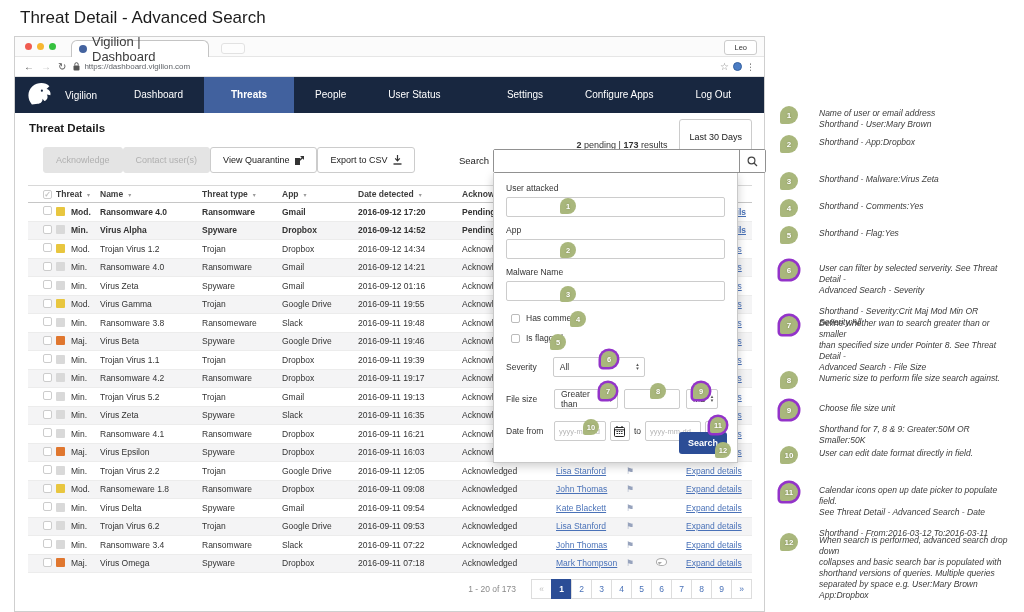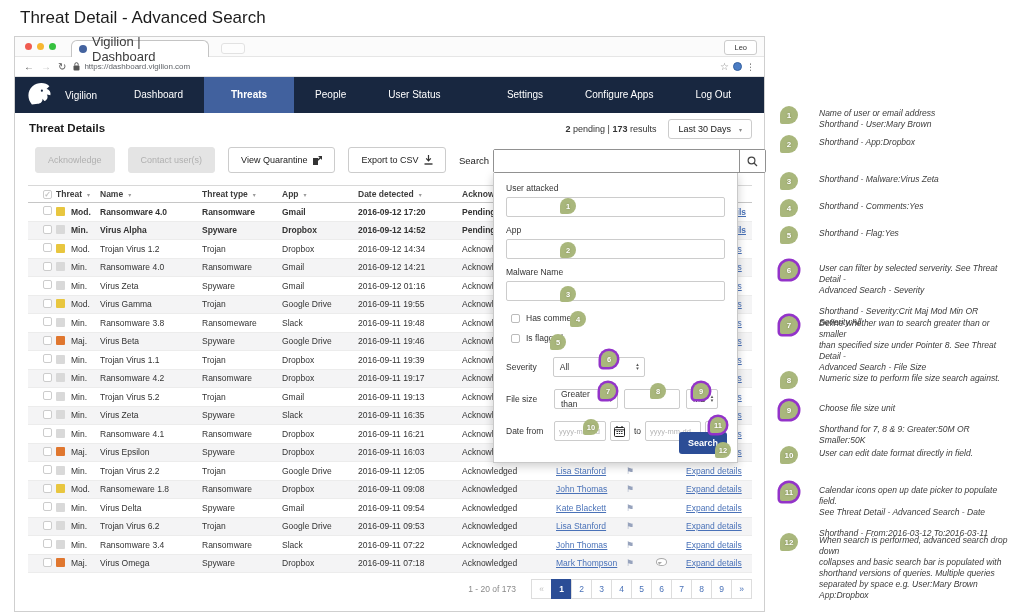--- a/index.html
+++ b/index.html
@@ -38,24 +38,24 @@
   .nav-item.active { background:#41619e; font-weight:700; padding:0 27px; }
   .nav-item.push { margin-left:auto; }
   .nav-item:last-child { margin-right:12px;text-align:center; }
 
   
   .content { position:absolute; left:0; top:76px; right:0; bottom:0; background:#fff; }
   .heading { position:absolute; left:14px; top:9px; font-size:11.5px; font-weight:600; color:#1a1a1a; }
   .meta { position:absolute; right:12px; top:6px; display:flex; align-items:center; gap:12px; font-size:9px; color:#333; }
   .meta .b { font-weight:700; }
   .datefilter { display:flex; align-items:center; gap:8px; border:1px solid #ccc; border-radius:3px; background:#fff;
-                padding:4px 9px; font-size:9px; color:#222; cursor:pointer; }
+                padding:12px 9px; font-size:9px; color:#222; cursor:pointer;flex-direction:column; }
   .datefilter .caret { font-size:6px; color:#888; }
 
-  .btnrow { position:absolute; left:20px; top:34px; display:flex; gap:13px; }
+  .btnrow { position:absolute; left:28px; top:34px; display:flex; }
   .btn { font-size:9px; padding:7px 12px; border-radius:3px; border:1px solid #ccc; background:#fff; color:#222;
          display:flex; align-items:center; gap:6px; cursor:pointer; white-space:nowrap; }
   .btn.disabled { background:#e4e4e4; border-color:#e4e4e4; color:#b0b0b0; }
 
   .search-label { position:absolute; left:444px; top:42px; font-size:9.5px; color:#222; }
   .searchbar { position:absolute; left:478px; top:36px; width:273px; height:24px; border:1px solid #919191; border-radius:2px;
                background:#fff; display:flex; z-index:6; }
   .searchbar input { flex:1; border:none; outline:none; font-size:9px; padding:0 7px; font-family:inherit; }
   .magbtn { width:26px; border-left:1px solid #919191; display:flex; align-items:center; justify-content:center; cursor:pointer; background:#fff; }
 

